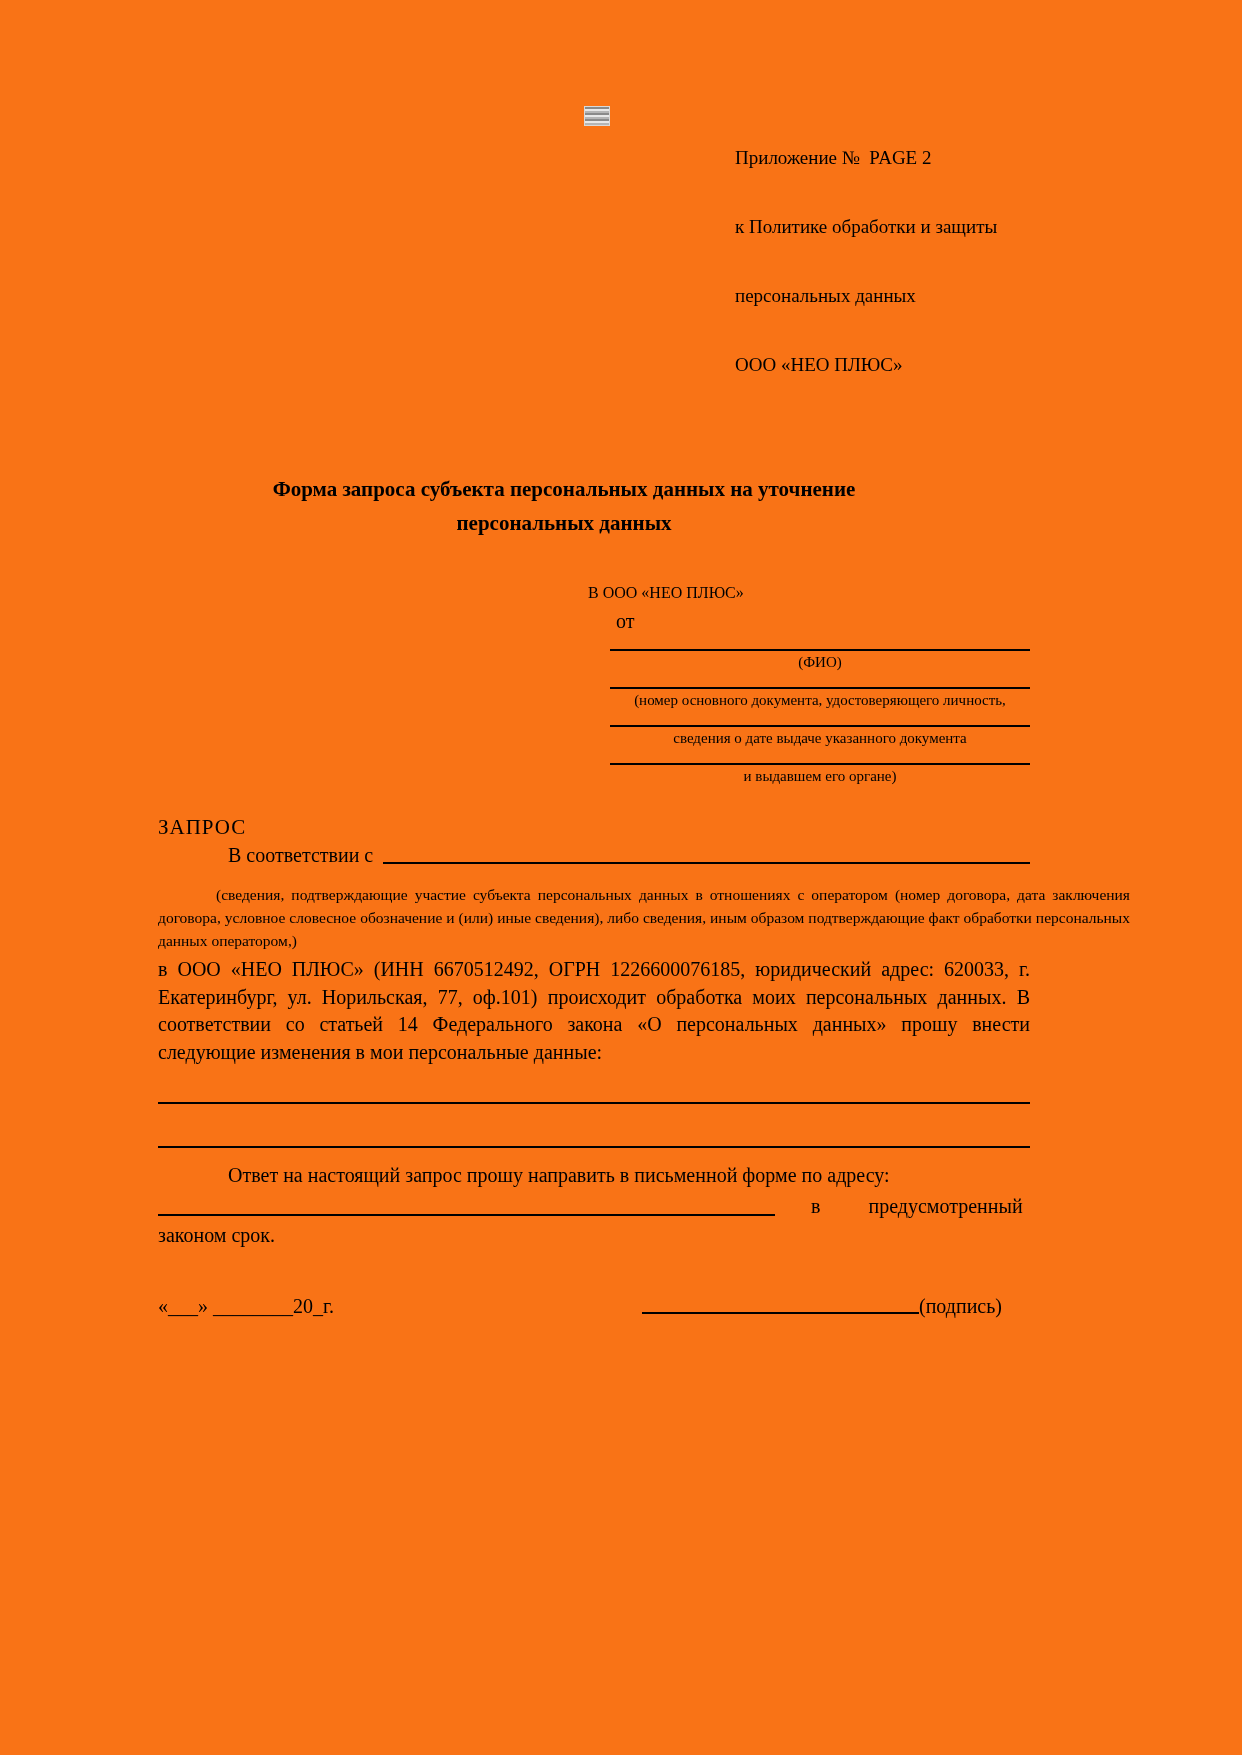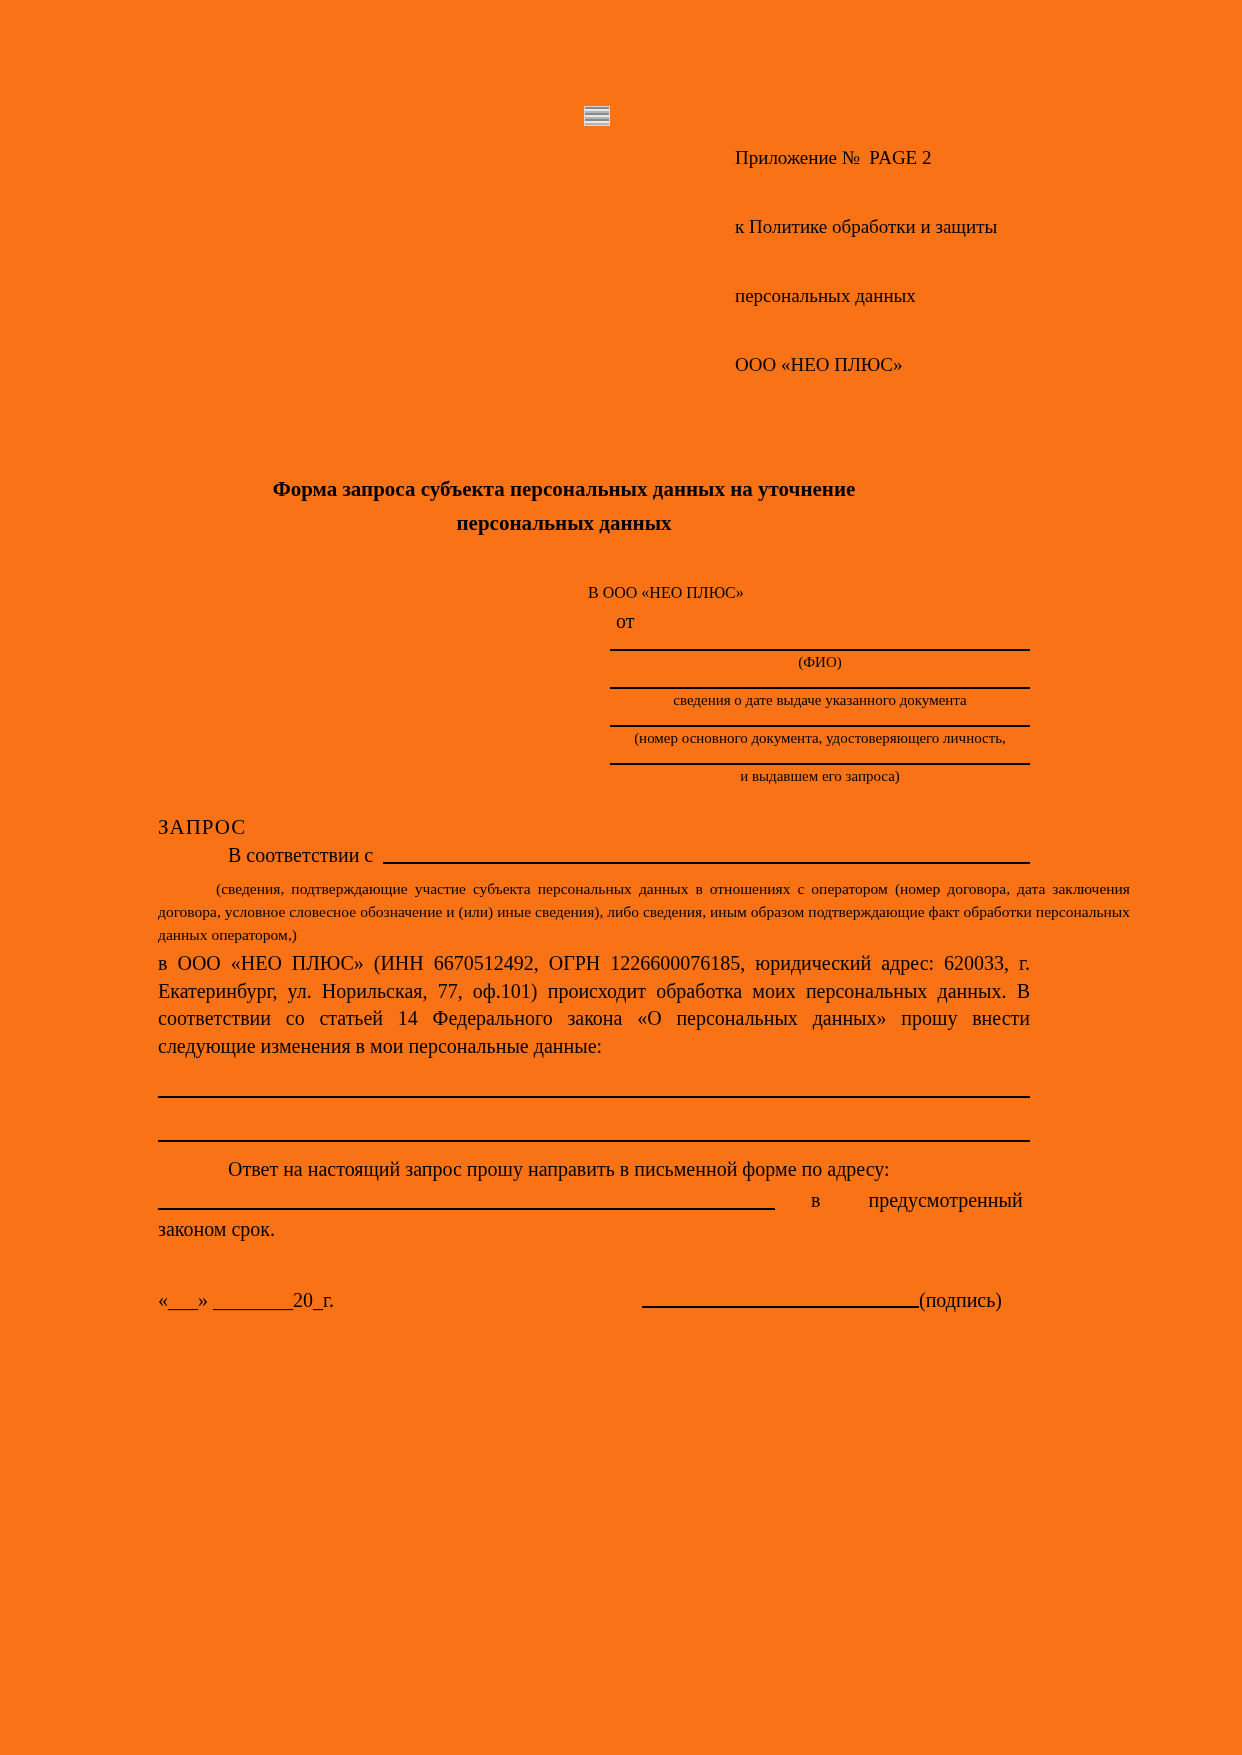--- a/index.html
+++ b/index.html
@@ -46,21 +46,21 @@
   .zapros{margin-top:30px;text-align:left;font-size:21px;letter-spacing:1px;}
 
   
   .intro{display:flex;align-items:flex-end;margin-top:4px;}
   .intro-label{padding-left:70px;white-space:nowrap;}
   .intro-fill{flex:1;border-bottom:2px solid #000;margin-left:10px;margin-bottom:3px;}
 
   
   .footnote{
     font-size:15.5px;line-height:23px;text-align:justify;
-    text-indent:58px;margin-right:-100px;margin-top:10px;
+    text-indent:58px;margin-right:-100px;margin-top:16px;
   }
 
   
   .body-par{margin-top:4px;text-align:justify;line-height:27.5px;}
 
   .rule1{margin-top:36px;}
   .rule2{margin-top:42px;}
 
   
   .reply-line1{margin-top:16px;text-indent:70px;}
@@ -102,31 +102,31 @@
       <div class="to-line">В ООО «НЕО ПЛЮС»</div>
       <div class="from-line">от</div>
 
       <div class="fld">
         <div class="blank-line"></div>
         <div class="field-caption">(ФИО)</div>
       </div>
 
       <div class="fld">
         <div class="blank-line"></div>
+        <div class="field-caption">(номер основного документа, удостоверяющего личность,</div>
+      </div>
+
+      <div class="fld">
+        <div class="blank-line"></div>
         <div class="field-caption">сведения о дате выдаче указанного документа</div>
       </div>
 
       <div class="fld">
         <div class="blank-line"></div>
-        <div class="field-caption">(номер основного документа, удостоверяющего личность,</div>
-      </div>
-
-      <div class="fld">
-        <div class="blank-line"></div>
-        <div class="field-caption">и выдавшем его запроса)</div>
+        <div class="field-caption">и выдавшем его органе)</div>
       </div>
     </div>
 
     <div class="zapros">ЗАПРОС</div>
 
     <div class="intro">
       <span class="intro-label">В соответствии с</span>
       <span class="intro-fill"></span>
     </div>
 

